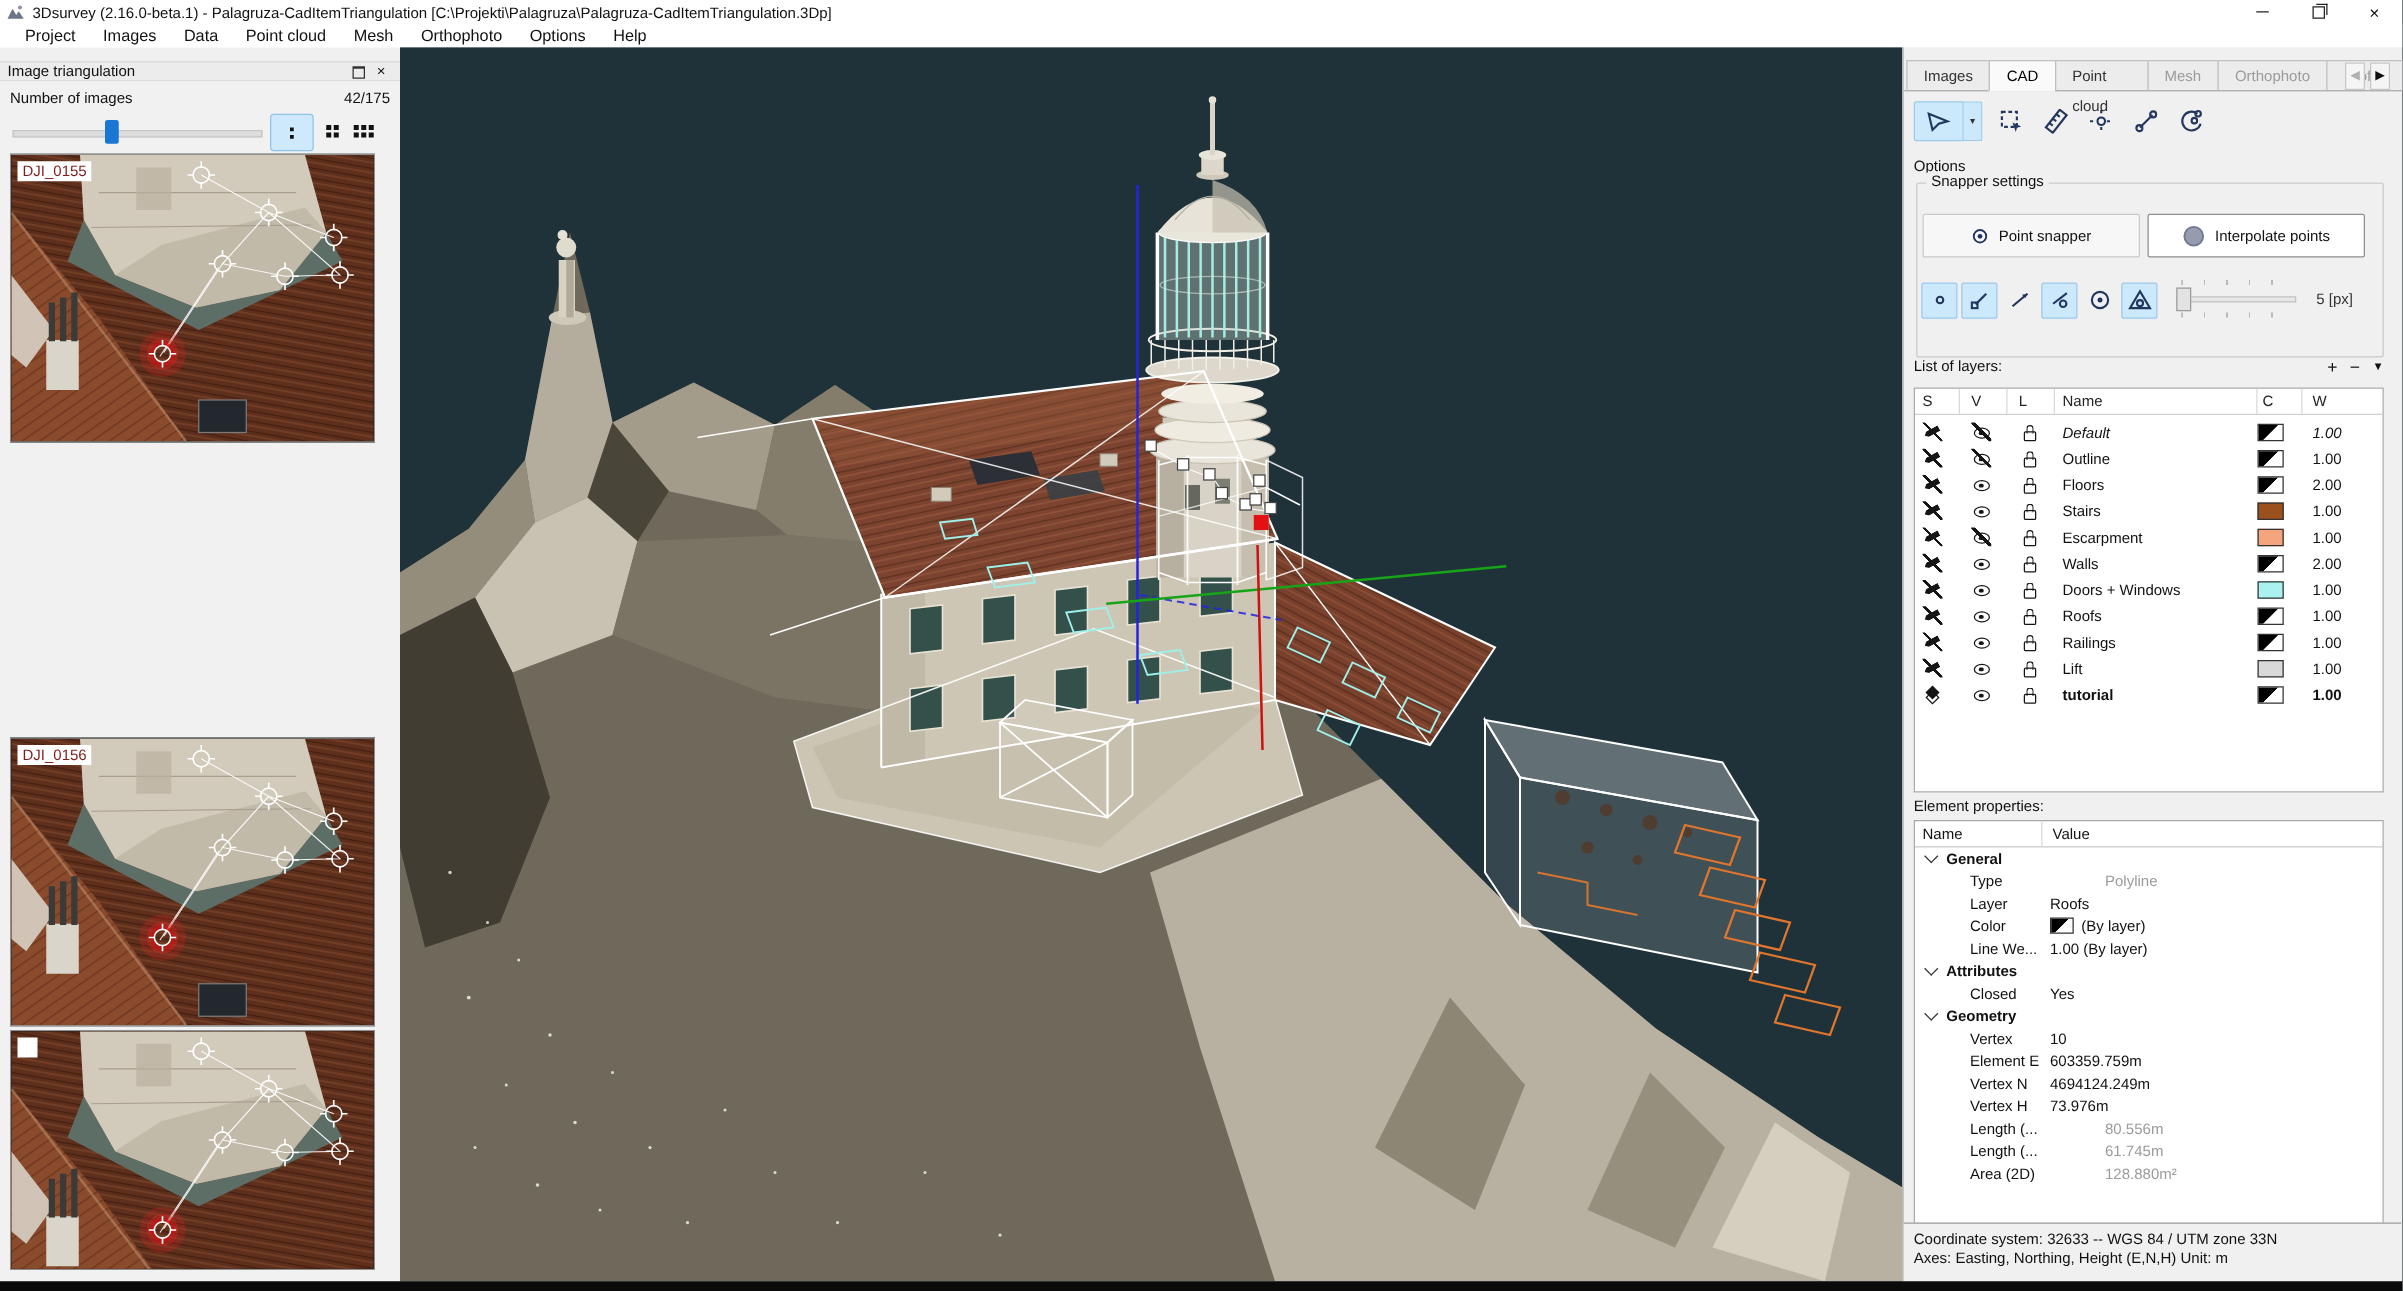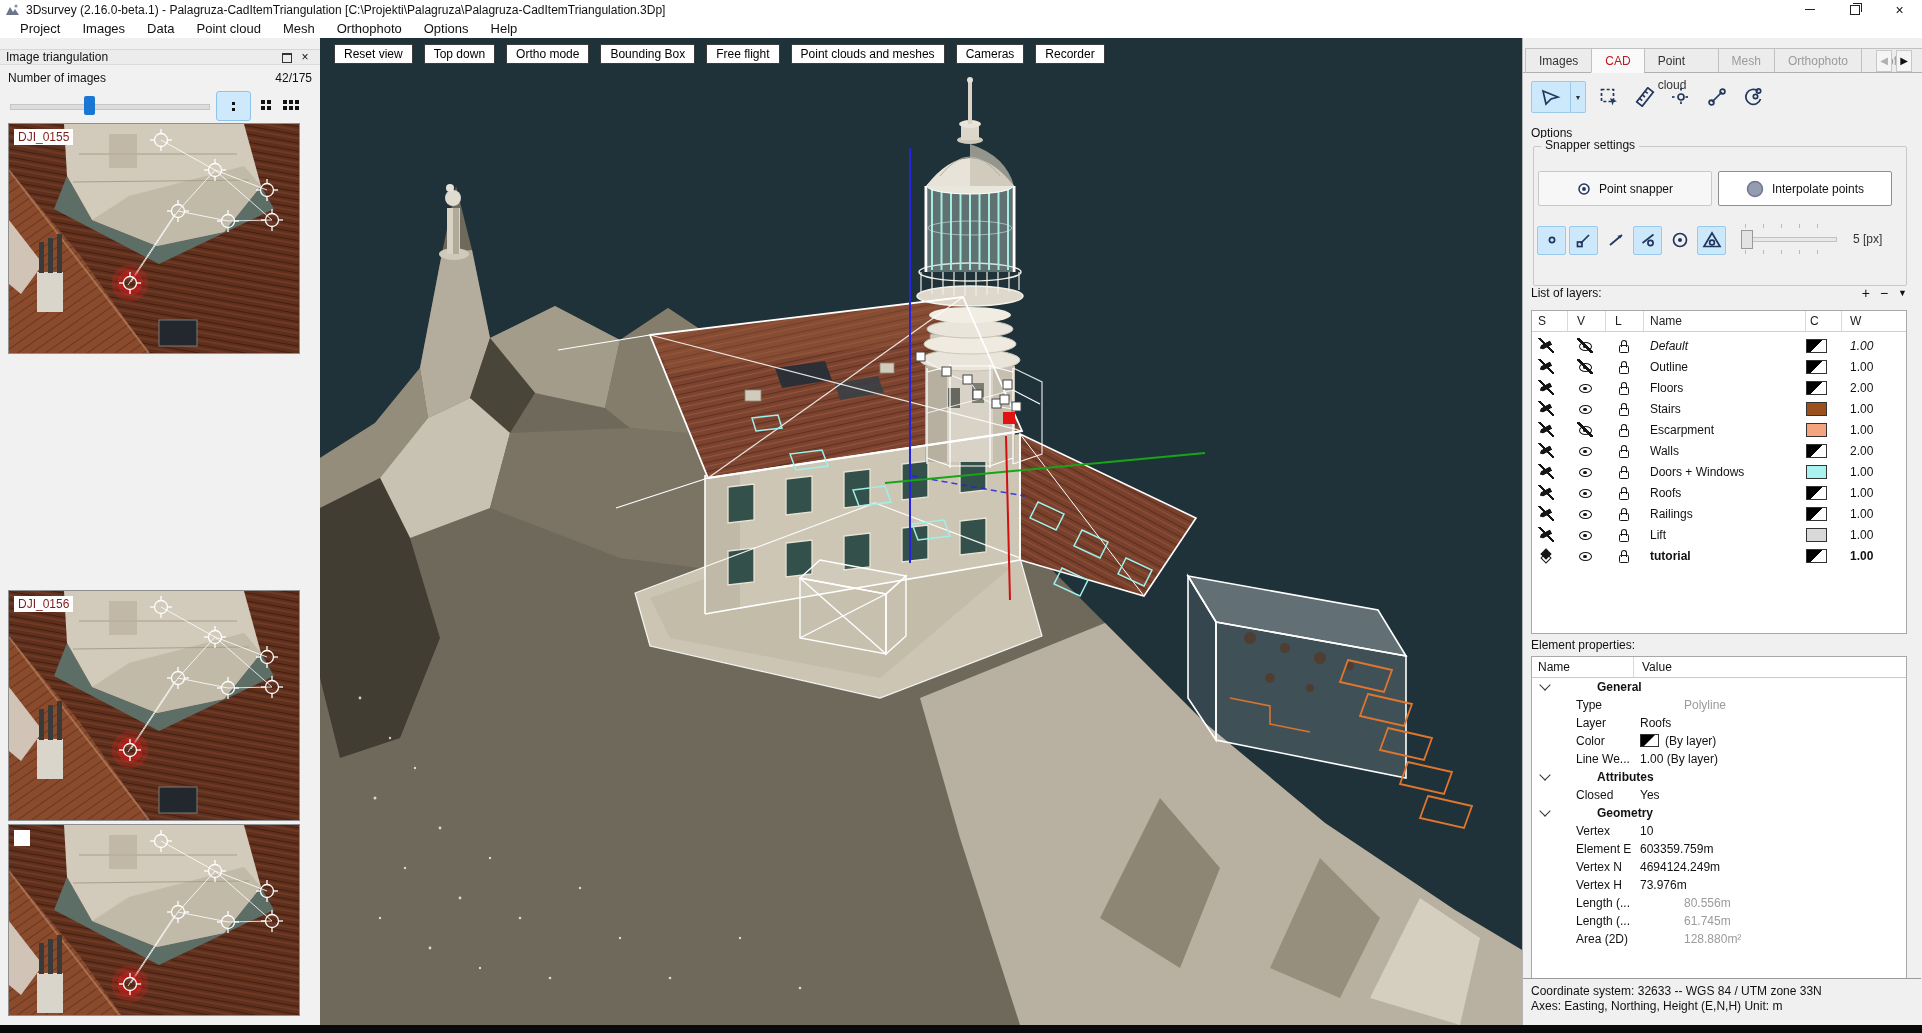--- a/index.html
+++ b/index.html
@@ -36,21 +36,21 @@
   .tlabel{position:absolute;left:5px;top:5px;background:#fff;color:#7f1d1d;font-size:12px;line-height:16px;min-height:16px;min-width:8px;padding:0 4px;}
   
   .vport{position:absolute;left:320px;top:38px;width:1202px;height:987px;background:#1f323a;}
   .vtb{position:absolute;top:6px;left:14px;display:flex;gap:11px;z-index:5;}
   .vbtn{height:20px;padding:0 9px;background:#fff;border:1px solid #3c3c3c;font-size:12px;line-height:18px;color:#000;white-space:nowrap;}
   .scene{position:absolute;left:0;top:0;}
   
   .rpanel{position:absolute;left:1522px;top:38px;width:400px;height:987px;background:#f0f0f0;border-left:1px solid #b5b5b5;box-sizing:border-box;font-size:12px;}
   .tabs{position:absolute;left:2px;top:10px;height:25px;display:flex;}
   .tab{padding:0 13px;line-height:24px;border:1px solid #c0c0c0;border-bottom:1px solid #b0b0b0;background:#ececec;margin-right:-1px;color:#333;}
-  .tab.tab-active{background:#fafafa;border-bottom:1px solid #fafafa;font-weight:400;color:#b91c1c;}
+  .tab.tab-active{background:#fafafa;border-bottom:1px solid #fafafa;font-weight:400;color:#000000;}
   .tab.tab-disabled{color:#9b9b9b;}
   .tabline{position:absolute;left:0;top:34px;width:398px;height:1px;background:#b0b0b0;}
   .tabarrows{position:absolute;right:10px;top:12px;display:flex;gap:4px;font-size:10px;}
   .tarrow{width:14px;height:20px;text-align:center;line-height:20px;border:1px solid #c8c8c8;background:#f5f5f5;}
   .tarrow.dim{color:#b0b0b0;}
   .toolrow{position:absolute;left:8px;top:44px;height:30px;display:flex;align-items:center;}
   .selbtn{width:38px;height:30px;background:#cce8fb;border:1px solid #9ac9ec;display:flex;align-items:center;justify-content:center;border-radius:2px 0 0 2px;}
   .seldd{width:14px;height:30px;background:#cce8fb;border:1px solid #9ac9ec;border-left:none;display:flex;align-items:center;justify-content:center;font-size:7px;color:#333;border-radius:0 2px 2px 0;}
   .toolbtn{width:26px;height:26px;margin-left:10px;display:flex;align-items:center;justify-content:center;}
   .optlabel{position:absolute;left:8px;top:88px;}
@@ -89,21 +89,21 @@
   .layer-active::after{content:"";position:absolute;left:3.5px;top:5.5px;width:8px;height:8px;border:1.3px solid #151515;box-sizing:border-box;transform:rotate(45deg);}
   .lock::before{content:"";position:absolute;left:3.5px;top:6.5px;width:8px;height:6px;border:1.5px solid #151515;border-radius:1.5px;}
   .lock::after{content:"";position:absolute;left:5.5px;top:1.5px;width:4.5px;height:6px;border:1.5px solid #151515;border-bottom:none;border-radius:5px 5px 0 0;}
   .swatch{display:inline-block;width:21px;height:14px;border:1.2px solid #333;box-sizing:border-box;}
   .propslabel{position:absolute;left:8px;top:600px;}
   .ptable{position:absolute;left:8px;top:618px;width:376px;height:330px;background:#fff;border:1px solid #a9a9a9;box-sizing:border-box;overflow:hidden;}
   .pheader{display:flex;height:20px;line-height:20px;border-bottom:1px solid #c9c9c9;}
   .ph1{width:102px;padding-left:6px;border-right:1px solid #d9d9d9;box-sizing:border-box;}
   .ph2{padding-left:8px;}
   .prow{position:relative;height:18px;line-height:18px;}
-  .pgroup .pname{font-weight:700;margin-left:40px;}
+  .pgroup .pname{font-weight:700;}
   .pgroup{padding-left:6px;}
   .pchild .pname{padding-left:44px;}
   .pval{position:absolute;left:108px;top:0;white-space:nowrap;}
   .muted{color:#9b9b9b;margin-left:44px;}
   .chev{display:inline-block;width:7px;height:7px;border-right:1.7px solid #333;border-bottom:1.7px solid #333;transform:rotate(45deg);margin:0 8px 2px 3px;}
   .sw-sm{width:19px;height:13px;vertical-align:-2px;margin-right:6px;}
   .statusbar{position:absolute;left:0;bottom:0;width:398px;height:47px;border-top:1px solid #9a9a9a;padding:5px 0 0 8px;box-sizing:border-box;line-height:15px;background:#f0f0f0;}
   .bottomstrip{position:absolute;left:0;top:1025px;width:1922px;height:8px;background:#0a0a0a;}
   svg{display:block;}
   .tool-ic{stroke:#22365e;fill:none;stroke-width:1.7;}
@@ -454,30 +454,20 @@
           <rect x="622" y="329" width="9" height="9"></rect>
         <rect x="643" y="337" width="9" height="9"></rect>
           <rect x="653" y="352" width="9" height="9"></rect>
         <rect x="672" y="361" width="9" height="9"></rect>
           <rect x="680" y="357" width="9" height="9"></rect>
         <rect x="692" y="364" width="9" height="9"></rect>
           <rect x="683" y="342" width="9" height="9"></rect>
       </g>
       <rect x="683" y="374" width="12" height="12" fill="#e31212"></rect>
     </svg>
-    <div class="vtb">
-      <button class="vbtn">Reset view</button>
-      <button class="vbtn">Top down</button>
-      <button class="vbtn">Ortho mode</button>
-      <button class="vbtn">Bounding Box</button>
-      <button class="vbtn">Free flight</button>
-      <button class="vbtn">Point clouds and meshes</button>
-      <button class="vbtn">Cameras</button>
-      <button class="vbtn">Recorder</button>
-    </div>
   </div>
 
   <div class="rpanel">
     <div class="tabline"></div>
     <div class="tabs">
       <span class="tab tab-normal">Images</span>
       <span class="tab tab-active">CAD</span>
       <span class="tab tab-normal">Point cloud</span>
       <span class="tab tab-disabled">Mesh</span>
       <span class="tab tab-disabled">Orthophoto</span>

